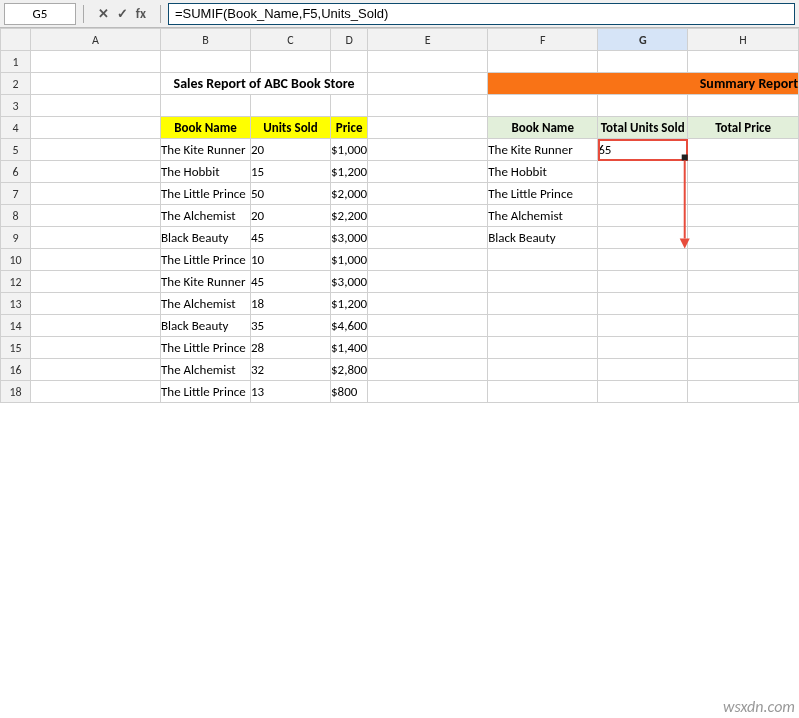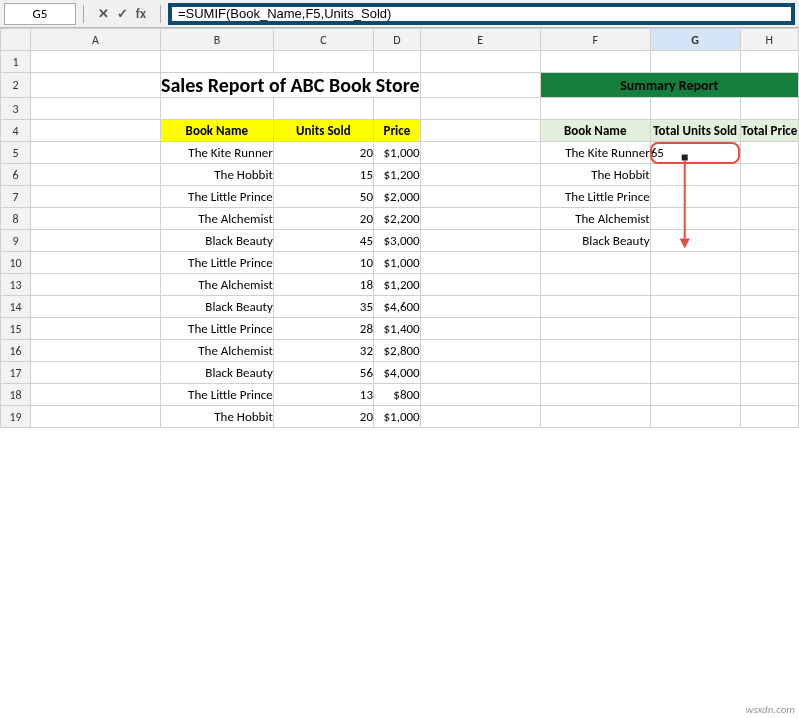--- a/index.html
+++ b/index.html
@@ -46,21 +46,21 @@
       font-weight: bold;
     }
     .formula-separator {
       width: 1px;
       height: 18px;
       background: #aaa;
       margin: 0 3px;
     }
     .formula-input {
       flex: 1;
-      border: 4px solid #0c4a6e;
+      border: 1px solid #0c4a6e;
       height: 22px;
       padding: 0 6px;
       font-size: 13px;
       background: white;
     }
 
     
     .spreadsheet-container {
       display: flex;
       flex-direction: column;
@@ -107,72 +107,71 @@
       min-width: 30px;
       user-select: none;
     }
 
     
     .cell {
       padding: 0 4px;
       font-size: 13px;
       position: relative;
     }
-    .cell-center { text-align: right; }
+    .cell-center { text-align: left; }
 
     
     .title-cell {
       font-weight: bold;
-      font-size: 20px;
-      text-align: right;
+      font-size: 14px;
+      text-align: center;
       background: #fff;
     }
 
     
     .yellow-header {
       background: #ffff00;
       font-weight: bold;
       text-align: center;
     }
 
     
     .green-title {
-      background: #15803d;
+      background: #f97316;
       font-weight: bold;
       font-size: 14px;
-      text-align: center;
+      text-align: right;
     }
     .green-header {
       background: #e2efda;
       font-weight: bold;
       text-align: center;
     }
 
     
     .active-cell {
       outline: 2px solid #e74c3c;
       outline-offset: -2px;
-      border-radius: 8px;
     }
 
     .col-A { width: 30px; }
     .col-B { width: 130px; }
     .col-C { width: 90px; }
     .col-D { width: 80px; }
     .col-E { width: 30px; }
     .col-F { width: 120px; }
     .col-G { width: 110px; }
     .col-H { width: 90px; }
 
     
     .watermark {
       position: fixed;
       bottom: 2px;
       right: 4px;
-      font-size: 11px;
+      font-size: 16px;
       color: #999;
       font-style: italic;
     }
 
     
     .svg-overlay {
       position: fixed;
       top: 0;
       left: 0;
       pointer-events: none;
@@ -337,20 +336,31 @@
         <td class="cell cell-center">The Little Prince</td>
         <td class="cell cell-center">10</td>
         <td class="cell cell-center">$1,000</td>
         <td class="cell"></td>
         <td class="cell"></td>
         <td class="cell"></td>
         <td class="cell"></td>
       </tr>
 
 
+      <tr>
+        <td class="row-header">12</td>
+        <td class="cell"></td>
+        <td class="cell cell-center">The Kite Runner</td>
+        <td class="cell cell-center">45</td>
+        <td class="cell cell-center">$3,000</td>
+        <td class="cell"></td>
+        <td class="cell"></td>
+        <td class="cell"></td>
+        <td class="cell"></td>
+      </tr>
 
       <tr>
         <td class="row-header">13</td>
         <td class="cell"></td>
         <td class="cell cell-center">The Alchemist</td>
         <td class="cell cell-center">18</td>
         <td class="cell cell-center">$1,200</td>
         <td class="cell"></td>
         <td class="cell"></td>
         <td class="cell"></td>
@@ -386,55 +396,33 @@
         <td class="cell"></td>
         <td class="cell cell-center">The Alchemist</td>
         <td class="cell cell-center">32</td>
         <td class="cell cell-center">$2,800</td>
         <td class="cell"></td>
         <td class="cell"></td>
         <td class="cell"></td>
         <td class="cell"></td>
       </tr>
 
-      <tr>
-        <td class="row-header">17</td>
-        <td class="cell"></td>
-        <td class="cell cell-center">Black Beauty</td>
-        <td class="cell cell-center">56</td>
-        <td class="cell cell-center">$4,000</td>
-        <td class="cell"></td>
-        <td class="cell"></td>
-        <td class="cell"></td>
-        <td class="cell"></td>
-      </tr>
 
       <tr>
         <td class="row-header">18</td>
         <td class="cell"></td>
         <td class="cell cell-center">The Little Prince</td>
         <td class="cell cell-center">13</td>
         <td class="cell cell-center">$800</td>
         <td class="cell"></td>
         <td class="cell"></td>
         <td class="cell"></td>
         <td class="cell"></td>
       </tr>
 
-      <tr>
-        <td class="row-header">19</td>
-        <td class="cell"></td>
-        <td class="cell cell-center">The Hobbit</td>
-        <td class="cell cell-center">20</td>
-        <td class="cell cell-center">$1,000</td>
-        <td class="cell"></td>
-        <td class="cell"></td>
-        <td class="cell"></td>
-        <td class="cell"></td>
-      </tr>
     </tbody>
   </table>
 </div>
 
 <svg class="svg-overlay" id="arrow-svg">
 
 <rect x="681.71875" y="154.5" width="6" height="6" fill="#222"></rect>
     <line x1="684.71875" y1="160.5" x2="684.71875" y2="238.5" stroke="#e74c3c" stroke-width="2"></line>
     <polygon points="684.71875,248.5 679.71875,238.5 689.71875,238.5" fill="#e74c3c"></polygon>
   </svg>

